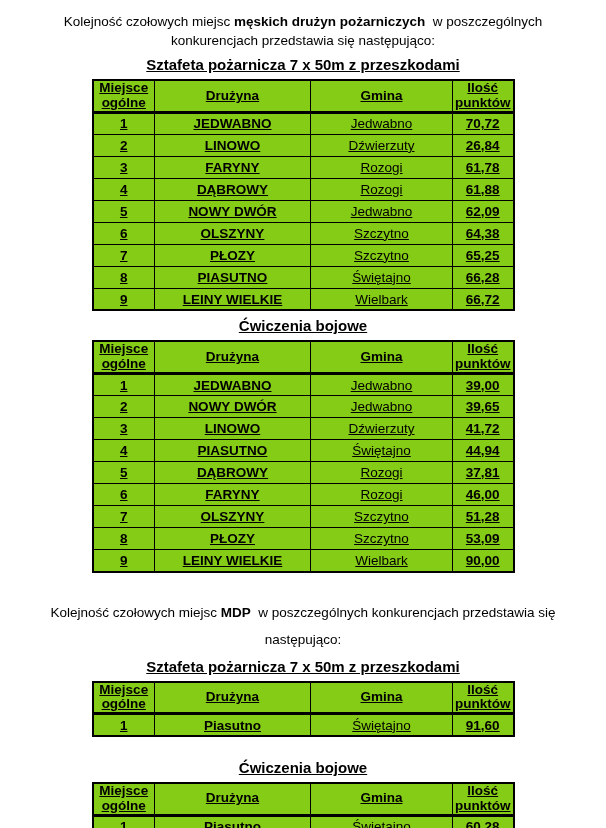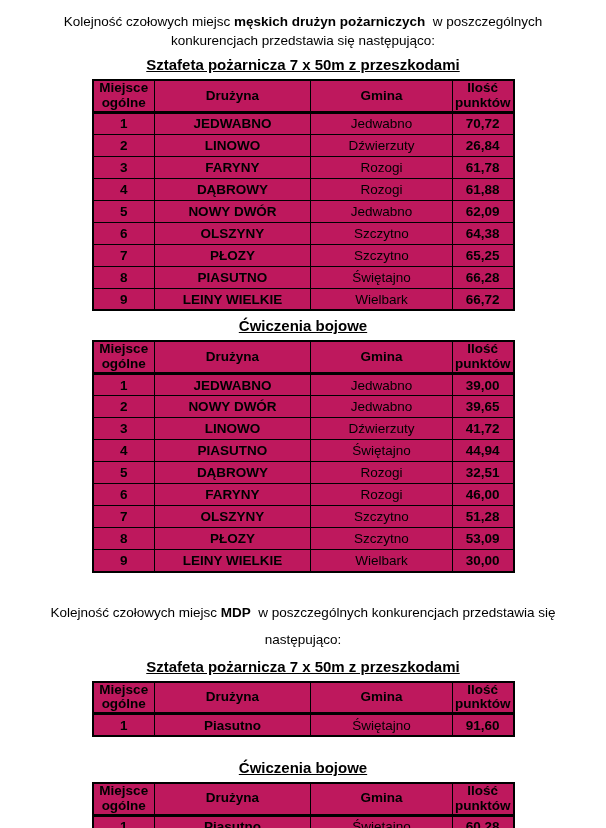--- a/index.html
+++ b/index.html
@@ -30,21 +30,22 @@
     text-decoration: underline;
     margin-top: 5px;
   }
   .table-title.gap-sm { margin-top: 6px; }
   .table-title.gap-lg { margin-top: 22px; }
   table {
     border-collapse: collapse;
     table-layout: fixed;
     margin: 6px auto 0 auto;
     border: 2px solid #000;
-    background: #be185d;
+    background: #84cc16;
+    text-decoration: underline;
   }
   col.w0 { width: 62px; }
   col.w1 { width: 156px; }
   col.w2 { width: 142px; }
   col.w3 { width: 57px; }
   th, td {
     border: 1px solid #000;
     text-align: center;
     vertical-align: middle;
     font-size: 13.5px;
@@ -179,21 +180,21 @@
         <tr>
           <td class="c0">4</td>
           <td class="c1">PIASUTNO</td>
           <td class="c2">Świętajno</td>
           <td class="c3">44,94</td>
         </tr>
         <tr>
           <td class="c0">5</td>
           <td class="c1">DĄBROWY</td>
           <td class="c2">Rozogi</td>
-          <td class="c3">32,51</td>
+          <td class="c3">37,81</td>
         </tr>
         <tr>
           <td class="c0">6</td>
           <td class="c1">FARYNY</td>
           <td class="c2">Rozogi</td>
           <td class="c3">46,00</td>
         </tr>
         <tr>
           <td class="c0">7</td>
           <td class="c1">OLSZYNY</td>
@@ -203,21 +204,21 @@
         <tr>
           <td class="c0">8</td>
           <td class="c1">PŁOZY</td>
           <td class="c2">Szczytno</td>
           <td class="c3">53,09</td>
         </tr>
         <tr>
           <td class="c0">9</td>
           <td class="c1">LEINY WIELKIE</td>
           <td class="c2">Wielbark</td>
-          <td class="c3">30,00</td>
+          <td class="c3">90,00</td>
         </tr>
       </tbody>
   </table>
 
   <p class="intro wide-leading"><span>Kolejność czołowych miejsc</span> <b>MDP</b>&nbsp; <span>w poszczególnych konkurencjach przedstawia się następująco:</span></p>
 
   <h2 class="table-title">Sztafeta pożarnicza 7 x 50m z przeszkodami</h2>
   <table>
     <colgroup>
         <col class="w0">

